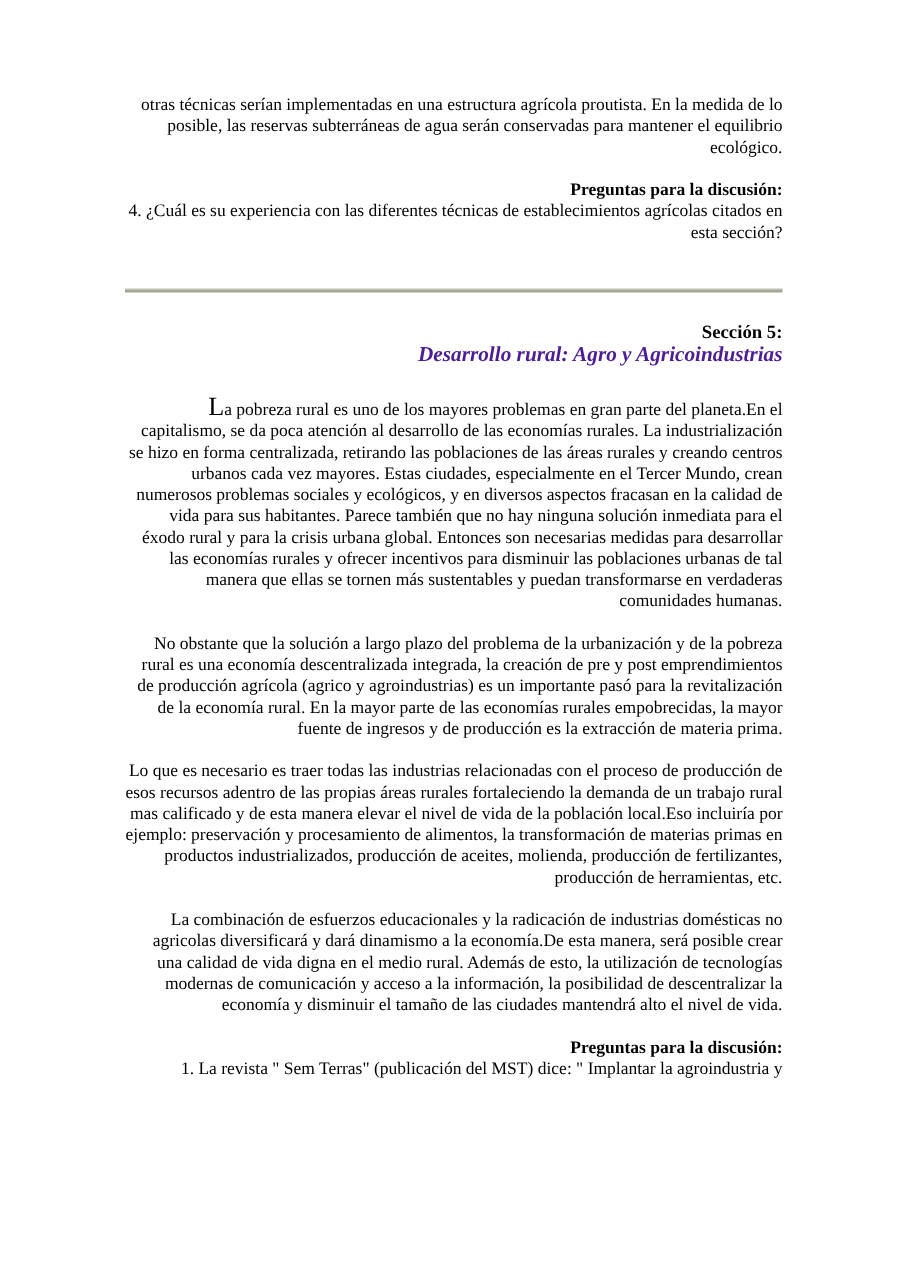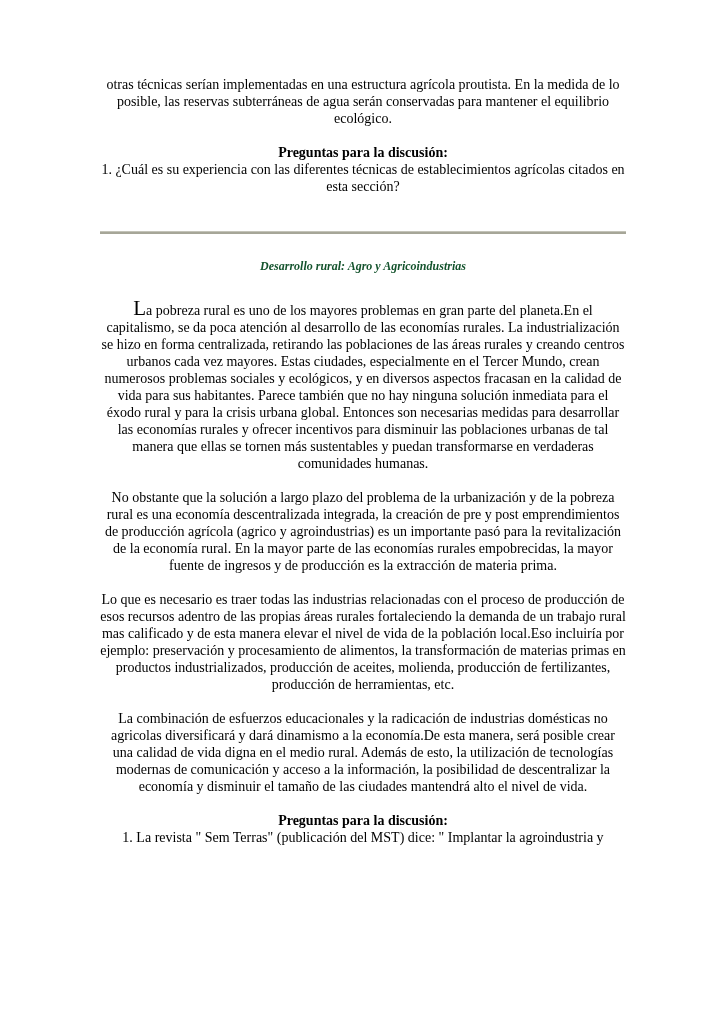--- a/index.html
+++ b/index.html
@@ -14,21 +14,21 @@
     font-family: "Liberation Serif", serif;
     color: #000000;
   }
   .page {
     position: absolute;
     left: 100px;
     top: 76px;
     width: 526px;
     font-size: 14px;
     line-height: 17px;
-    text-align: center;
+    text-align: right;
   }
   p {
     margin: 0 0 17px 0;
   }
   .discussion-heading {
     color: #000000;
     font-weight: bold;
     margin: 0;
   }
   .discussion-item {
@@ -42,49 +42,50 @@
     background: #a6a698;
     border-top: 1px solid #c3c3b8;
     margin: 36px 0 24px 0;
   }
   .section-label {
     font-weight: bold;
     font-size: 15px;
     margin: 0;
   }
   .section-title {
-    color: #14532d;
+    color: #4c1d95;
     font-weight: bold;
     font-style: italic;
-    font-size: 12px;
+    font-size: 17px;
     margin: 0 0 0 0;
   }
   .lead-paragraph {
     margin-top: 25px;
   }
   .drop-cap {
     font-size: 21px;
     line-height: 17px;
   }
 </style>
 </head>
 <body>
 
 <div class="page">
 
   <p>otras técnicas serían implementadas en una estructura agrícola proutista. En la medida de lo posible, las reservas subterráneas de agua serán conservadas para mantener el equilibrio ecológico.</p>
 
   <div class="discussion-block">
     <p class="discussion-heading">Preguntas para la discusión:</p>
-    <p class="discussion-item">1. ¿Cuál es su experiencia con las diferentes técnicas de establecimientos agrícolas citados en esta sección?</p>
+    <p class="discussion-item">4. ¿Cuál es su experiencia con las diferentes técnicas de establecimientos agrícolas citados en esta sección?</p>
   </div>
 
   <div class="divider"></div>
 
   <div>
+    <p class="section-label">Sección 5:</p>
     <p class="section-title">Desarrollo rural: Agro y Agricoindustrias</p>
   </div>
 
   <p class="lead-paragraph"><span class="drop-cap">L</span><span>a pobreza rural es uno de los mayores problemas en gran parte del planeta.En el capitalismo, se da poca atención al desarrollo de las economías rurales. La industrialización se hizo en forma centralizada, retirando las poblaciones de las áreas rurales y creando centros urbanos cada vez mayores. Estas ciudades, especialmente en el Tercer Mundo, crean numerosos problemas sociales y ecológicos, y en diversos aspectos fracasan en la calidad de vida para sus habitantes. Parece también que no hay ninguna solución inmediata para el éxodo rural y para la crisis urbana global. Entonces son necesarias medidas para desarrollar las economías rurales y ofrecer incentivos para disminuir las poblaciones urbanas de tal manera que ellas se tornen más sustentables y puedan transformarse en verdaderas comunidades humanas.</span></p>
 
   <p>No obstante que la solución a largo plazo del problema de la urbanización y de la pobreza rural es una economía descentralizada integrada, la creación de pre y post emprendimientos de producción agrícola (agrico y agroindustrias) es un importante pasó para la revitalización de la economía rural. En la mayor parte de las economías rurales empobrecidas, la mayor fuente de ingresos y de producción es la extracción de materia prima.</p>
 
   <p>Lo que es necesario es traer todas las industrias relacionadas con el proceso de producción de esos recursos adentro de las propias áreas rurales fortaleciendo la demanda de un trabajo rural mas calificado y de esta manera elevar el nivel de vida de la población local.Eso incluiría por ejemplo: preservación y procesamiento de alimentos, la transformación de materias primas en productos industrializados, producción de aceites, molienda, producción de fertilizantes, producción de herramientas, etc.</p>
 
   <p>La combinación de esfuerzos educacionales y la radicación de industrias domésticas no agricolas diversificará y dará dinamismo a la economía.De esta manera, será posible crear una calidad de vida digna en el medio rural. Además de esto, la utilización de tecnologías modernas de comunicación y acceso a la información, la posibilidad de descentralizar la economía y disminuir el tamaño de las ciudades mantendrá alto el nivel de vida.</p>

